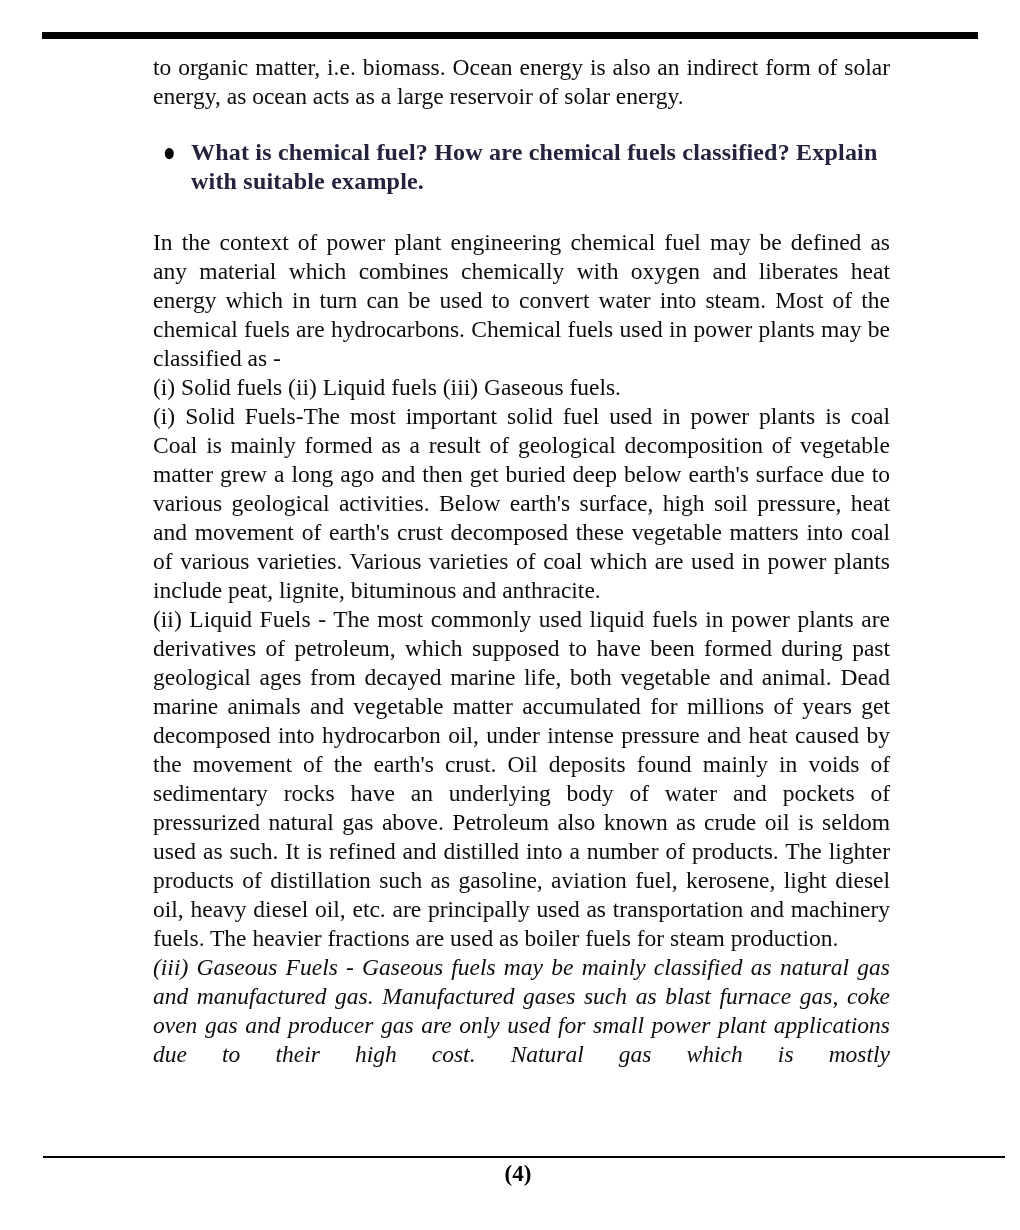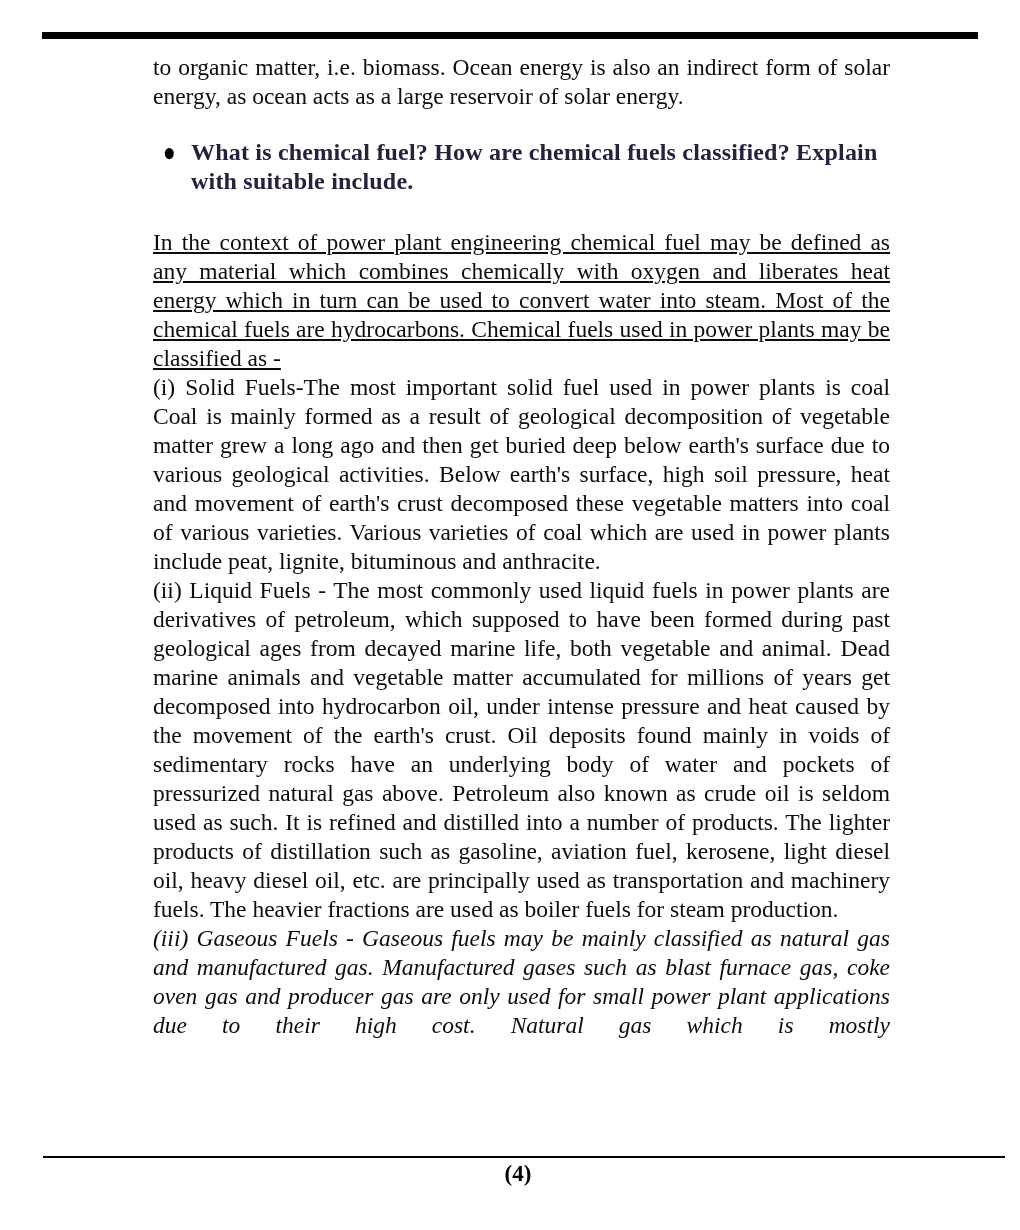--- a/index.html
+++ b/index.html
@@ -58,21 +58,20 @@
   }
   .question-text {
     flex: 1 1 auto;
     font-size: 24px;
     line-height: 28.5px;
     text-align: left;
     letter-spacing: 0.2px;
   }
   .body-paragraph-first {
     margin-top: 33px;
-    text-decoration: underline;
   }
   .justify-last {
     text-align-last: justify;
     font-style: italic;
   }
   .footer-divider {
     position: absolute;
     left: 43px;
     top: 1124px;
     width: 962px;
@@ -97,25 +96,26 @@
 <div class="page">
 
   <div class="top-scan-rule"></div>
 
   <div class="text-block">
 
     <p class="intro-paragraph">to organic matter, i.e. biomass. Ocean energy is also an indirect form of solar energy, as ocean acts as a large reservoir of solar energy.</p>
 
     <div class="question-item">
       <span class="bullet-icon">●</span>
-      <div class="question-text">What is chemical fuel? How are chemical fuels classified? Explain with suitable include.</div>
+      <div class="question-text">What is chemical fuel? How are chemical fuels classified? Explain with suitable example.</div>
     </div>
 
     <p class="body-paragraph-first">In the context of power plant engineering chemical fuel may be defined as any material which combines chemically with oxygen and liberates heat energy which in turn can be used to convert water into steam. Most of the chemical fuels are hydrocarbons. Chemical fuels used in power plants may be classified as -</p>
 
+    <p>(i) Solid fuels (ii) Liquid fuels (iii) Gaseous fuels.</p>
 
     <p>(i) Solid Fuels-The most important solid fuel used in power plants is coal Coal is mainly formed as a result of geological decomposition of vegetable matter grew a long ago and then get buried deep below earth's surface due to various geological activities. Below earth's surface, high soil pressure, heat and movement of earth's crust decomposed these vegetable matters into coal of various varieties. Various varieties of coal which are used in power plants include peat, lignite, bituminous and anthracite.</p>
 
     <p>(ii) Liquid Fuels - The most commonly used liquid fuels in power plants are derivatives of petroleum, which supposed to have been formed during past geological ages from decayed marine life, both vegetable and animal. Dead marine animals and vegetable matter accumulated for millions of years get decomposed into hydrocarbon oil, under intense pressure and heat caused by the movement of the earth's crust. Oil deposits found mainly in voids of sedimentary rocks have an underlying body of water and pockets of pressurized natural gas above. Petroleum also known as crude oil is seldom used as such. It is refined and distilled into a number of products. The lighter products of distillation such as gasoline, aviation fuel, kerosene, light diesel oil, heavy diesel oil, etc. are principally used as transportation and machinery fuels. The heavier fractions are used as boiler fuels for steam production.</p>
 
     <p class="justify-last">(iii) Gaseous Fuels - Gaseous fuels may be mainly classified as natural gas and manufactured gas. Manufactured gases such as blast furnace gas, coke oven gas and producer gas are only used for small power plant applications due to their high cost. Natural gas which is mostly</p>
 
   </div>
 
   <div class="footer-divider"></div>

